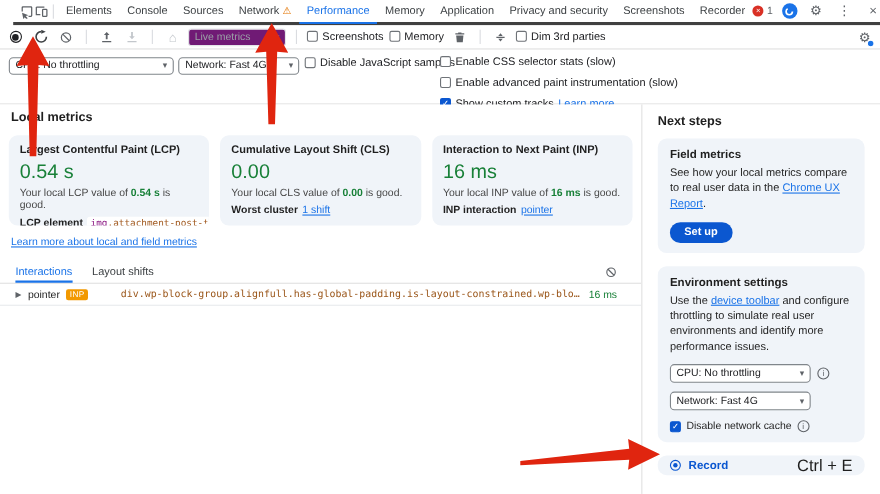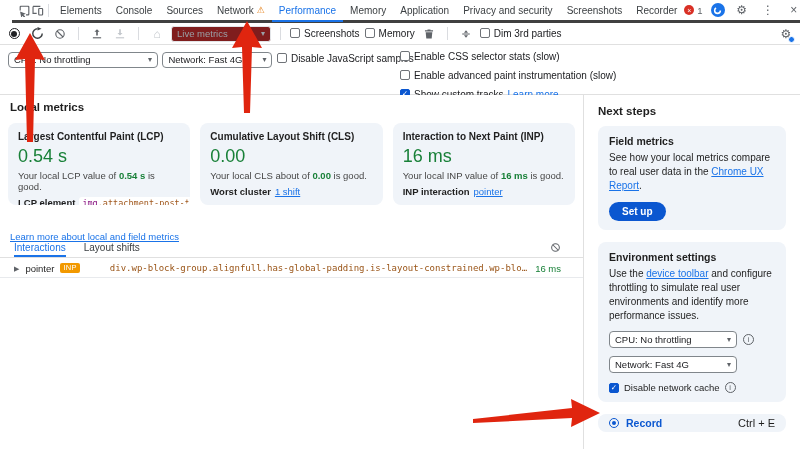--- a/index.html
+++ b/index.html
@@ -21,21 +21,21 @@
   .ai{width:14px;height:14px;border-radius:50%;background:#1a73e8;display:inline-flex;align-items:center;justify-content:center;cursor:pointer}
   .glyph{font-size:12px;color:#5f6368;line-height:1}
 
   
   .toolbar{position:absolute;top:23px;left:0;right:0;height:22px;border-bottom:1px solid #e0e0e0;display:flex;align-items:center;padding:0 5px;gap:5px;background:#fff;z-index:5}
   .rec{width:11px;height:11px;border:1.5px solid #202124;border-radius:50%;position:relative;flex:none}
   .rec::after{content:"";position:absolute;inset:1.5px;background:#202124;border-radius:50%}
   .dis{color:#c3c7cc !important}
   .dd{display:inline-flex;align-items:center;justify-content:space-between;border-radius:3px;cursor:pointer}
   .dd .caret{font-size:8px;color:#5f6368;line-height:1}
-  .dd.live{width:100px;height:16px;background:#7f1d1d;border:1px solid #e3e5e8;color:#9aa0a6;font-size:9.5px;padding:0 5px;cursor:default}
+  .dd.live{width:89px;height:16px;background:#701a75;border:1px solid #e3e5e8;color:#9aa0a6;font-size:9.5px;padding:0 5px;cursor:default}
   .dd.live .caret{color:#9aa0a6}
   .cbrow{display:inline-flex;align-items:flex-start;gap:4px;font-size:10px;color:#202124;cursor:pointer;white-space:nowrap}
   .cb{width:10px;height:10px;border:1px solid #6f7378;border-radius:2px;display:inline-flex;align-items:center;justify-content:center;background:#fff;flex:none;font-size:7.5px;color:#fff;line-height:1}
   .cb.on{background:#0b57d0;border-color:#0b57d0}
   .gear-badge{position:relative;margin-left:auto}
   .gear-badge::after{content:"";position:absolute;right:0;bottom:0;width:5px;height:5px;border-radius:50%;background:#1a73e8;border:1px solid #fff}
 
   
   .capturebar{position:absolute;top:46px;left:0;right:0;height:49px;border-bottom:1px solid #e0e0e0;background:#fff}
   .cap-left{position:absolute;left:8px;top:3px}
@@ -52,21 +52,21 @@
   .card{flex:1;background:#f0f4f9;border-radius:8px;padding:8px 10px;height:82px;overflow:hidden}
   .card h3{font-size:10px;font-weight:700;color:#1f1f1f}
   .card .val{font-size:18px;color:#188038;margin:4px 0 3px}
   .card .desc{font-size:9.5px;color:#474747}
   .card .desc .gv{color:#188038;font-weight:700}
   .card .foot{font-size:9.5px;margin-top:5px;display:flex;align-items:flex-start;gap:4px;white-space:nowrap}
   .foot b{font-weight:700}
   .chip{font-family:"DejaVu Sans Mono",monospace;font-size:8.5px;background:#ffffff;padding:1px 3px;border-radius:3px;cursor:pointer}
   .chip .tag{color:#881280}
   .chip .cls{color:#a0571c}
-  .learn{position:absolute;left:10px;top:136px;font-size:9.5px}
+  .learn{position:absolute;left:10px;top:120px;font-size:9.5px}
   .logtabs{position:absolute;left:0;right:0;top:143px;height:20px;border-bottom:1px solid #e0e0e0;display:flex;align-items:stretch;padding:0 10px 0 14px;gap:18px;font-size:10px;color:#3c4043}
   .logtab{display:flex;align-items:center;cursor:pointer}
   .logtab.active{color:#1a73e8;box-shadow:inset 0 -2px 0 #1a73e8}
   .logclear{margin-left:auto;display:flex;align-items:center;color:#5f6368;cursor:pointer;padding-right:12px}
   .logrow{position:absolute;left:0;right:0;top:164px;height:19px;border-bottom:1px solid #e8eaed;display:flex;align-items:center;padding:0 22px 0 14px;font-size:9.5px;gap:6px}
   .exp{color:#5f6368;font-size:7px;line-height:1;cursor:pointer}
   .badge{background:#f29900;color:#fff;font-size:7.5px;font-weight:400;padding:1.5px 3px;border-radius:2px;line-height:1;letter-spacing:.3px}
   .mono{font-family:"DejaVu Sans Mono",monospace;font-size:9px;color:#9a5518;white-space:nowrap;overflow:hidden;text-overflow:ellipsis;flex:1;margin-left:24px}
   .dur{color:#188038;flex:none}
 
@@ -76,21 +76,21 @@
   .scard{background:#f0f4f9;border-radius:8px;padding:9px 11px;margin-bottom:12px}
   .scard h4{font-size:10.5px;font-weight:700;margin-bottom:4px}
   .scard p{font-size:10px;line-height:1.42;color:#1f1f1f}
   .setup{display:inline-block;margin-top:8px;background:#0b57d0;color:#fff;font-size:10px;font-weight:700;padding:4px 13px;border-radius:12px;border:0;cursor:pointer}
   .envdd{margin-top:8px;display:flex;align-items:center;gap:6px}
   .envdd .dd.std{width:128px;height:17px}
   .info{width:11px;height:11px;border:1px solid #5f6368;border-radius:50%;color:#5f6368;font-size:7.5px;display:inline-flex;align-items:center;justify-content:center;flex:none;cursor:pointer}
   .cache{margin-top:9px;display:flex;align-items:center;gap:5px;font-size:9.5px;cursor:pointer}
   .rrow{background:#f0f4f9;border-radius:8px;height:18px;display:flex;align-items:center;padding:0 11px;margin-bottom:13px;gap:7px;cursor:pointer}
   .rlabel{color:#0b57d0;font-size:10.5px;font-weight:600}
-  .rshort{margin-left:auto;color:#1f1f1f;font-size:11px}
+  .rshort{margin-left:auto;color:#1f1f1f;font-size:15px}
   .radio{width:10px;height:10px;border:1.5px solid #0b57d0;border-radius:50%;display:inline-flex;align-items:center;justify-content:center;flex:none}
   .radio::after{content:"";width:4px;height:4px;background:#0b57d0;border-radius:50%}
 
   
   .arrow{position:absolute;z-index:60;pointer-events:none}
 </style>
 </head>
 <body>
 
 <div class="app">
@@ -256,21 +256,21 @@
         <div class="val">0.54 s</div>
         <div class="desc"><span>Your local LCP value of </span><span class="gv">0.54 s</span><span> is good.</span></div>
         <div class="foot">
           <b>LCP element</b>
           <span class="chip"><span class="tag">img</span><span class="cls">.attachment-post-thumb…</span></span>
         </div>
       </div>
       <div class="card">
         <h3>Cumulative Layout Shift (CLS)</h3>
         <div class="val">0.00</div>
-        <div class="desc"><span>Your local CLS about of </span><span class="gv">0.00</span><span> is good.</span></div>
+        <div class="desc"><span>Your local CLS value of </span><span class="gv">0.00</span><span> is good.</span></div>
         <div class="foot">
           <b>Worst cluster</b>
           <span class="lnk">1 shift</span>
         </div>
       </div>
       <div class="card">
         <h3>Interaction to Next Paint (INP)</h3>
         <div class="val">16 ms</div>
         <div class="desc"><span>Your local INP value of </span><span class="gv">16 ms</span><span> is good.</span></div>
         <div class="foot">

